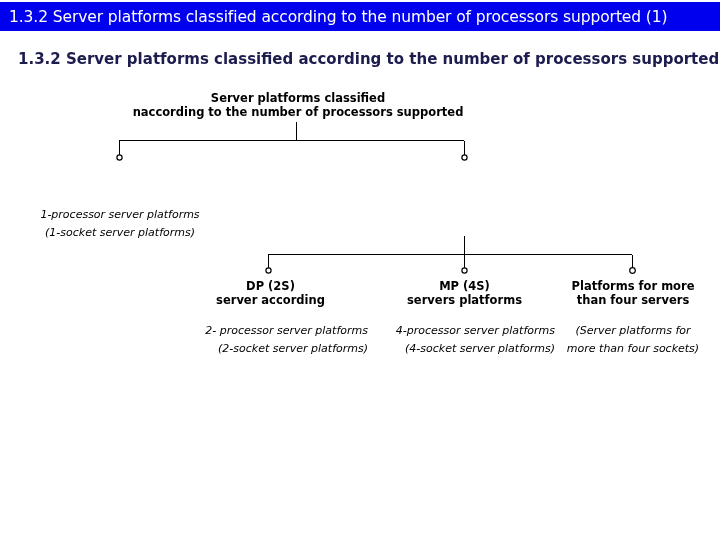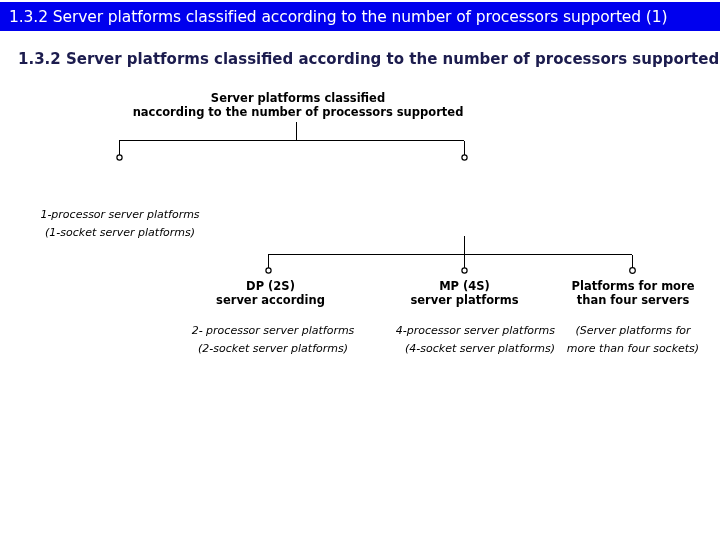--- a/index.html
+++ b/index.html
@@ -91,21 +91,21 @@
   #root-label      { left: 130px; top: 91px;  width: 336px; }
 
   
   #uni-label       { left: 5px;   top: 165px; width: 230px; }
   #uni-desc        { left: 5px;   top: 206px; width: 230px; }
   #multi-label     { left: 350px; top: 165px; width: 228px; }
   #multi-desc      { left: 275px; top: 206px; width: 350px; }
 
   
   #dp-label        { left: 198px; top: 279px; width: 145px; }
-  #dp-desc         { left: 178px; top: 322px; width: 190px; }
+  #dp-desc         { left: 178px; top: 322px; width: 190px; text-align: right; }
   #mp-label        { left: 392px; top: 279px; width: 145px; }
   #mp-desc         { left: 375px; top: 322px; width: 180px; text-align: right; }
   #many-label      { left: 557px; top: 279px; width: 152px; }
   #many-desc       { left: 552px; top: 322px; width: 162px; }
 </style>
 </head>
 <body>
 
 <div id="title-bar">
   <span id="title-bar-text">1.3.2 Server platforms classified according to the number of processors supported (1)</span>
@@ -149,21 +149,21 @@
   <div class="node-desc" id="uni-desc">1-processor server platforms
 (1-socket server platforms)</div>
 
 
   <div class="node-label" id="dp-label">DP (2S)
 server according</div>
   <div class="node-desc" id="dp-desc">2- processor server platforms
 (2-socket server platforms)</div>
 
   <div class="node-label" id="mp-label">MP (4S)
-server platforms</div>
+servers platforms</div>
   <div class="node-desc" id="mp-desc">4-processor server platforms
 (4-socket server platforms)</div>
 
   <div class="node-label" id="many-label">Platforms for more
 than four servers</div>
   <div class="node-desc" id="many-desc">(Server platforms for
 more than four sockets)</div>
 
 </div>
 

